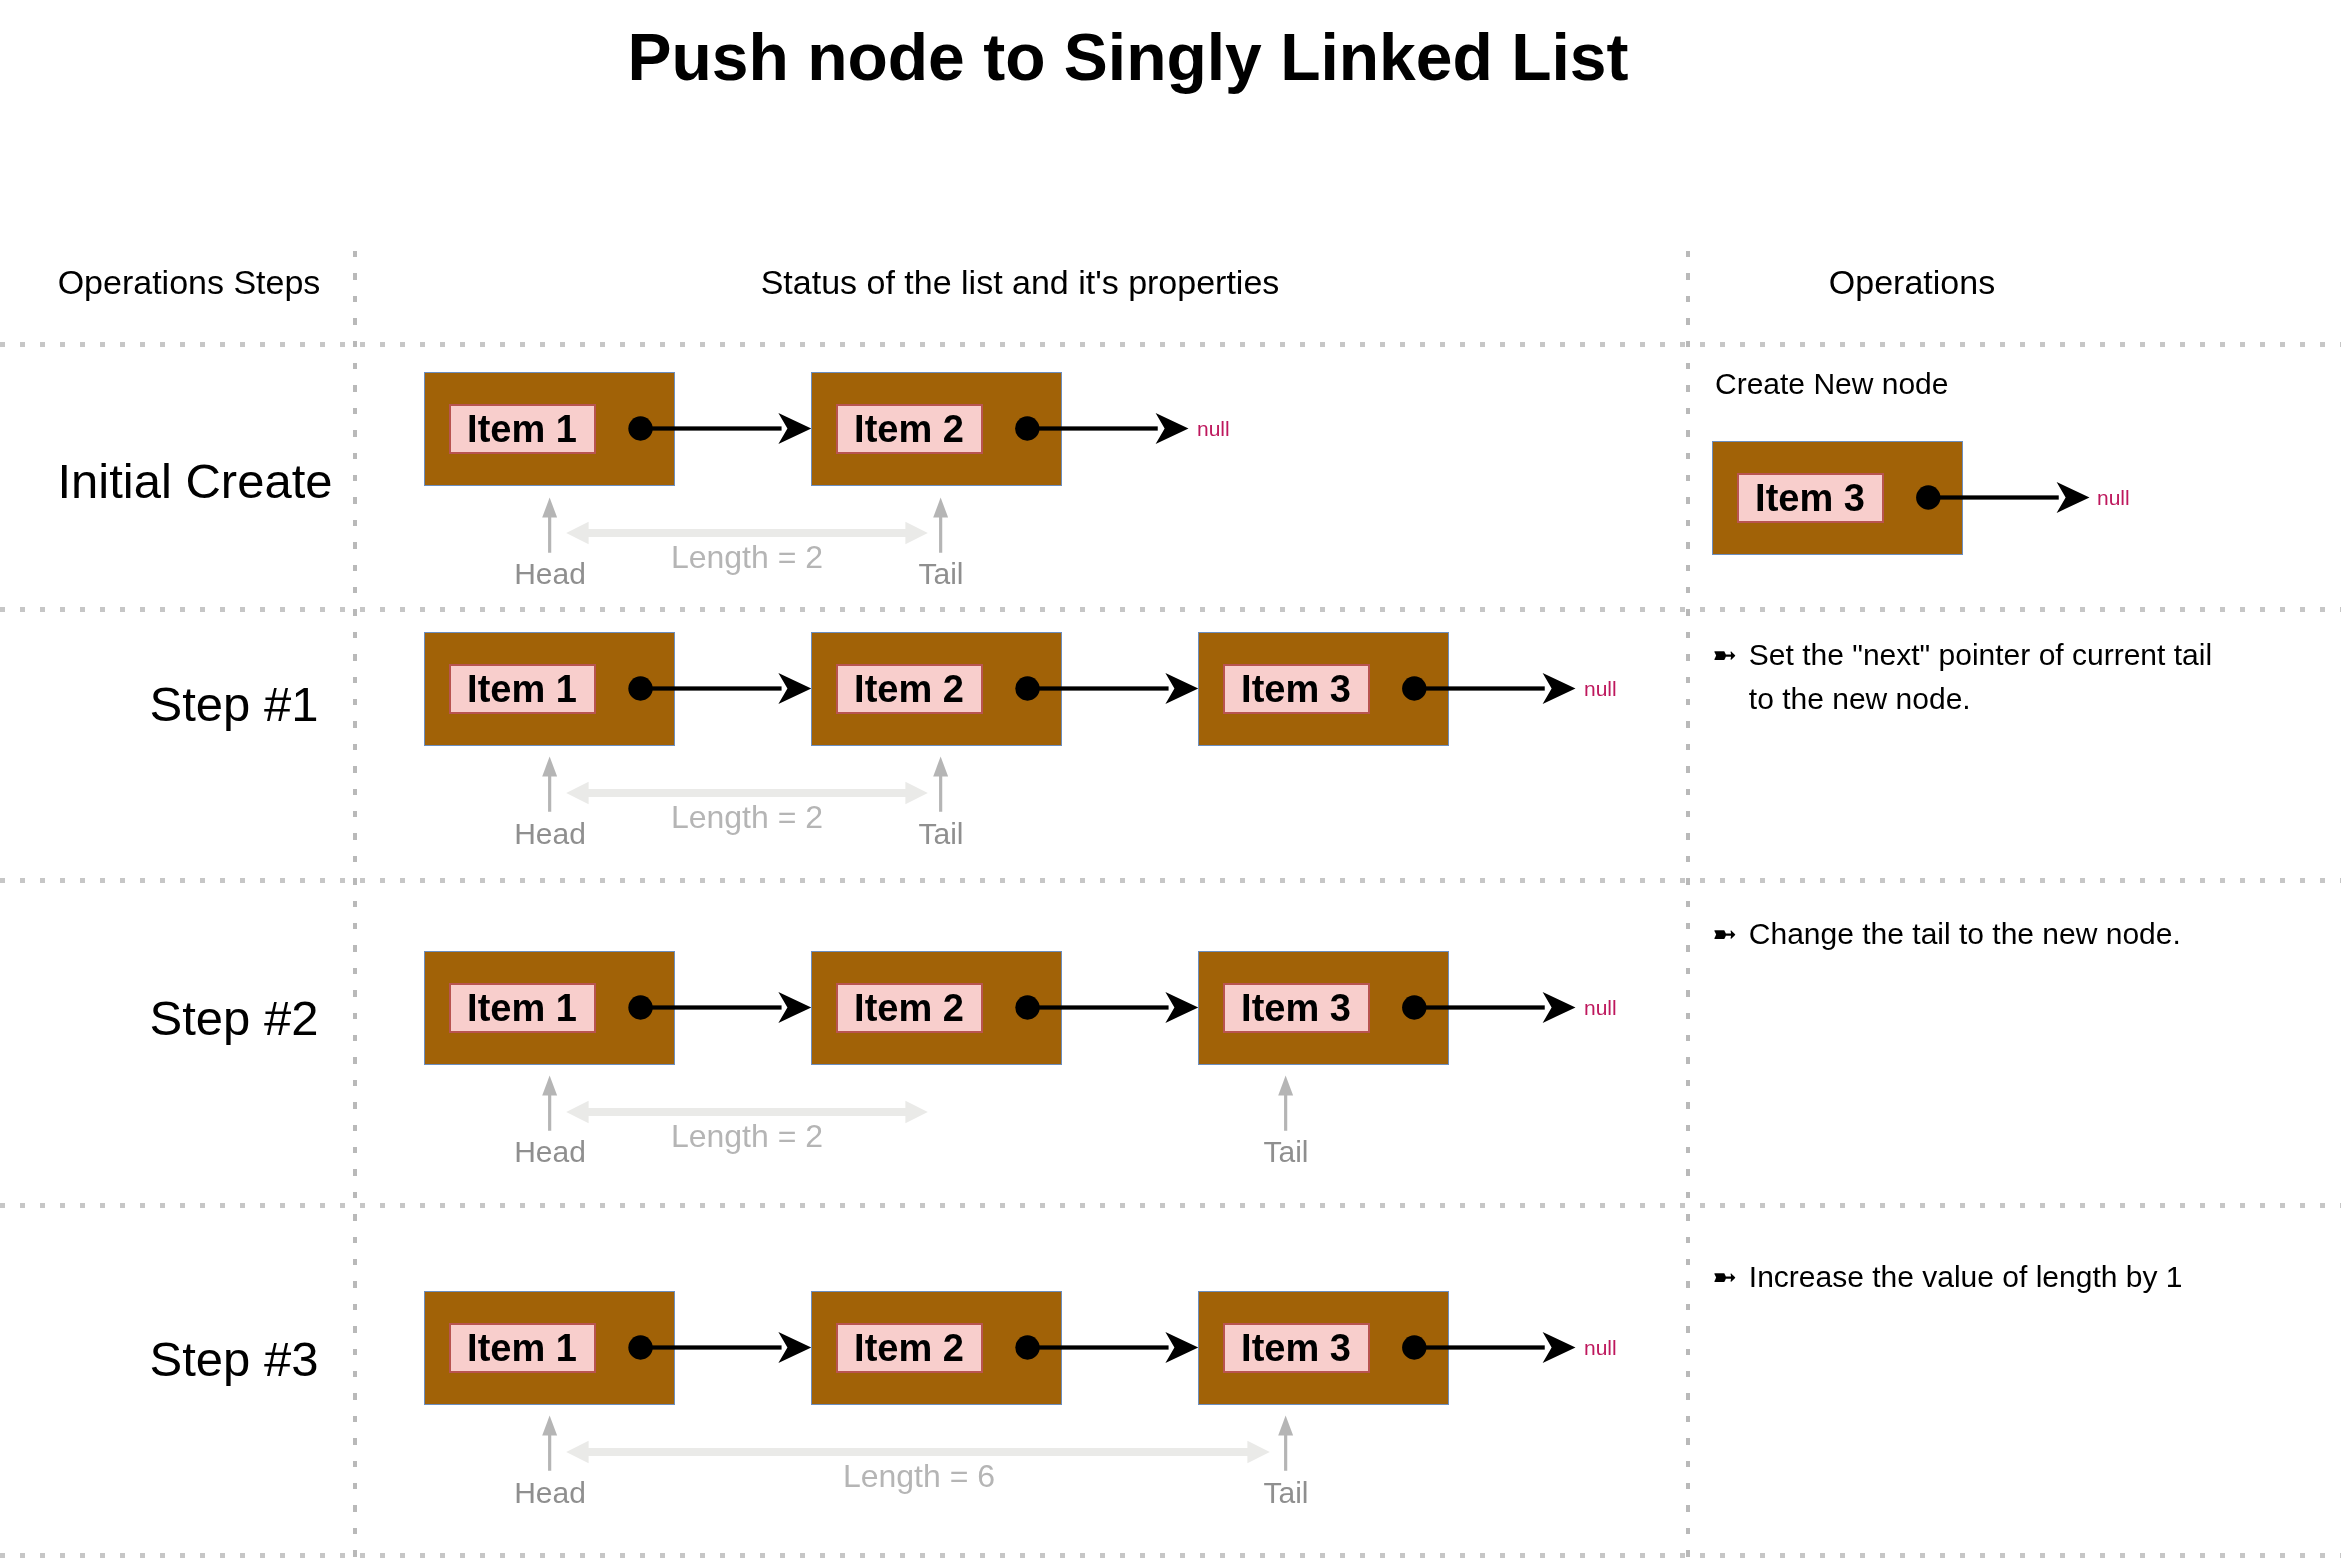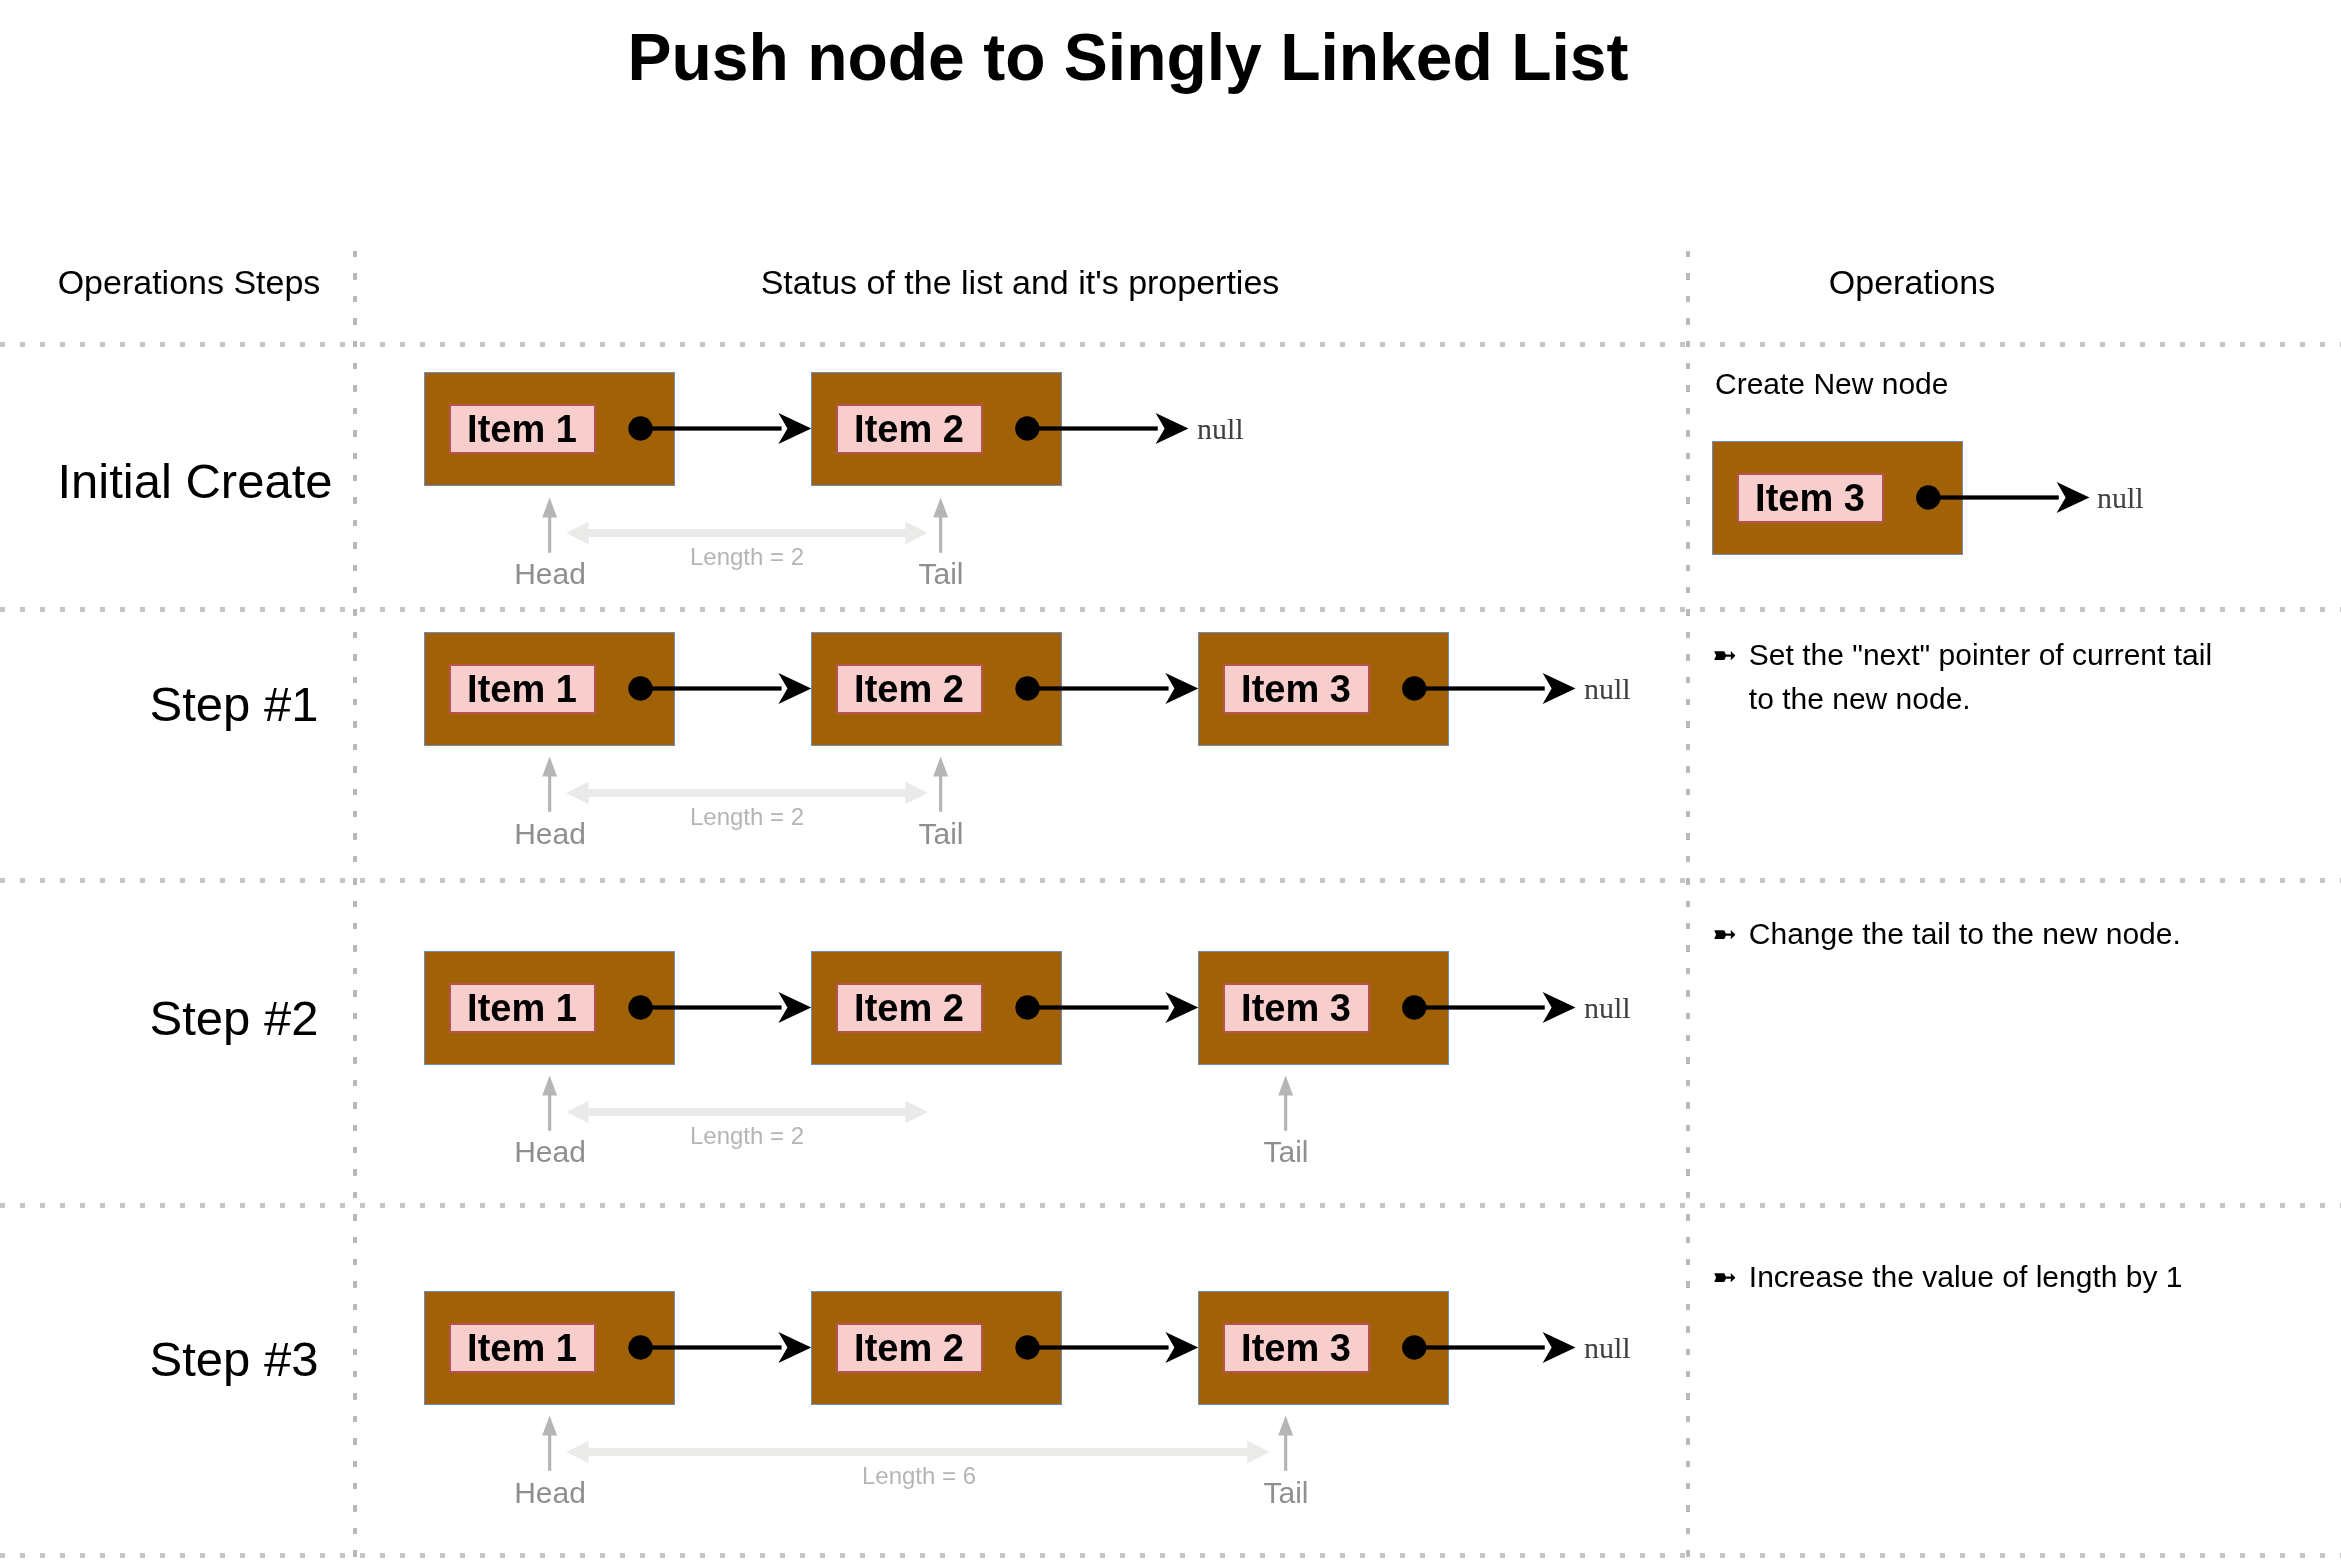--- a/index.html
+++ b/index.html
@@ -17,23 +17,23 @@
   .title{position:absolute;left:1128px;top:11.7px;transform:translateX(-50%);
     font-size:66px;font-weight:bold;white-space:nowrap;line-height:91px;}
   .colhead{position:absolute;transform:translate(-50%,-50%);font-size:34px;line-height:43px;white-space:nowrap;}
   .rowlabel{position:absolute;transform:translate(-50%,-50%);font-size:49px;line-height:59px;white-space:nowrap;}
   
   .node{position:absolute;width:251px;height:114px;background:#a16207;border:1.6px solid #6c8ebf;box-sizing:border-box;}
   .chip{position:absolute;left:23.5px;top:31px;width:147px;height:50px;background:#f8cecc;border:2.1px solid #b85450;
     box-sizing:border-box;display:flex;align-items:center;justify-content:center;
     font-size:38px;font-weight:bold;white-space:nowrap;}
   .connector{position:absolute;}
-  .nulltext{position:absolute;font-size:30px;color:#404040;line-height:37px;white-space:nowrap;font-family:Liberation Serif, serif;}
+  .nulltext{position:absolute;font-size:21px;color:#be185d;line-height:37px;white-space:nowrap;}
   .ptrlabel{position:absolute;transform:translateX(-50%);font-size:30px;color:#8f8f8f;line-height:36px;white-space:nowrap;}
-  .lenlabel{position:absolute;transform:translateX(-50%);font-size:24px;color:#b5b5b5;line-height:32px;white-space:nowrap;}
+  .lenlabel{position:absolute;transform:translateX(-50%);font-size:32px;color:#b5b5b5;line-height:32px;white-space:nowrap;}
   
   .ophead{position:absolute;font-size:30px;line-height:37px;white-space:nowrap;}
   .op{position:absolute;display:flex;align-items:flex-start;font-size:30px;line-height:44px;}
   .op .bullet{margin-right:11.7px;}
   .op .lines{display:flex;flex-direction:column;}
   .op .lines span{white-space:nowrap;}
 </style>
 </head>
 <body>
 

